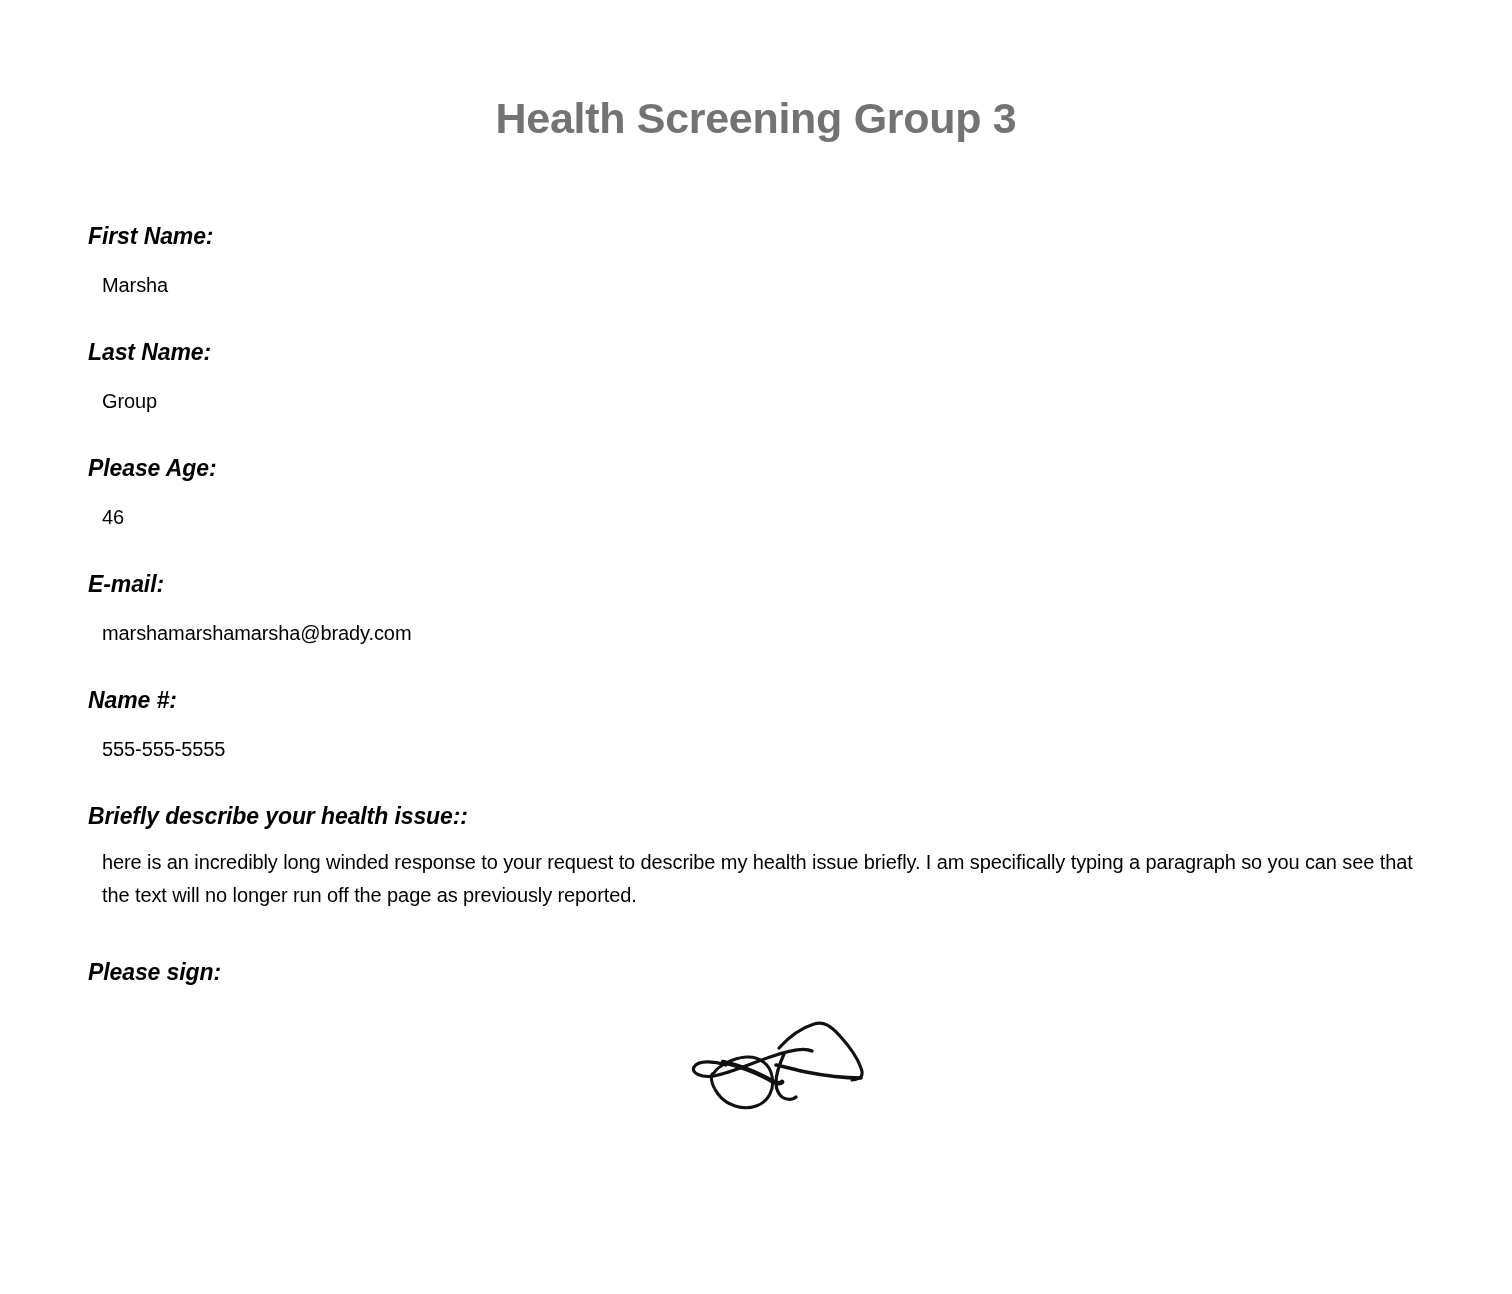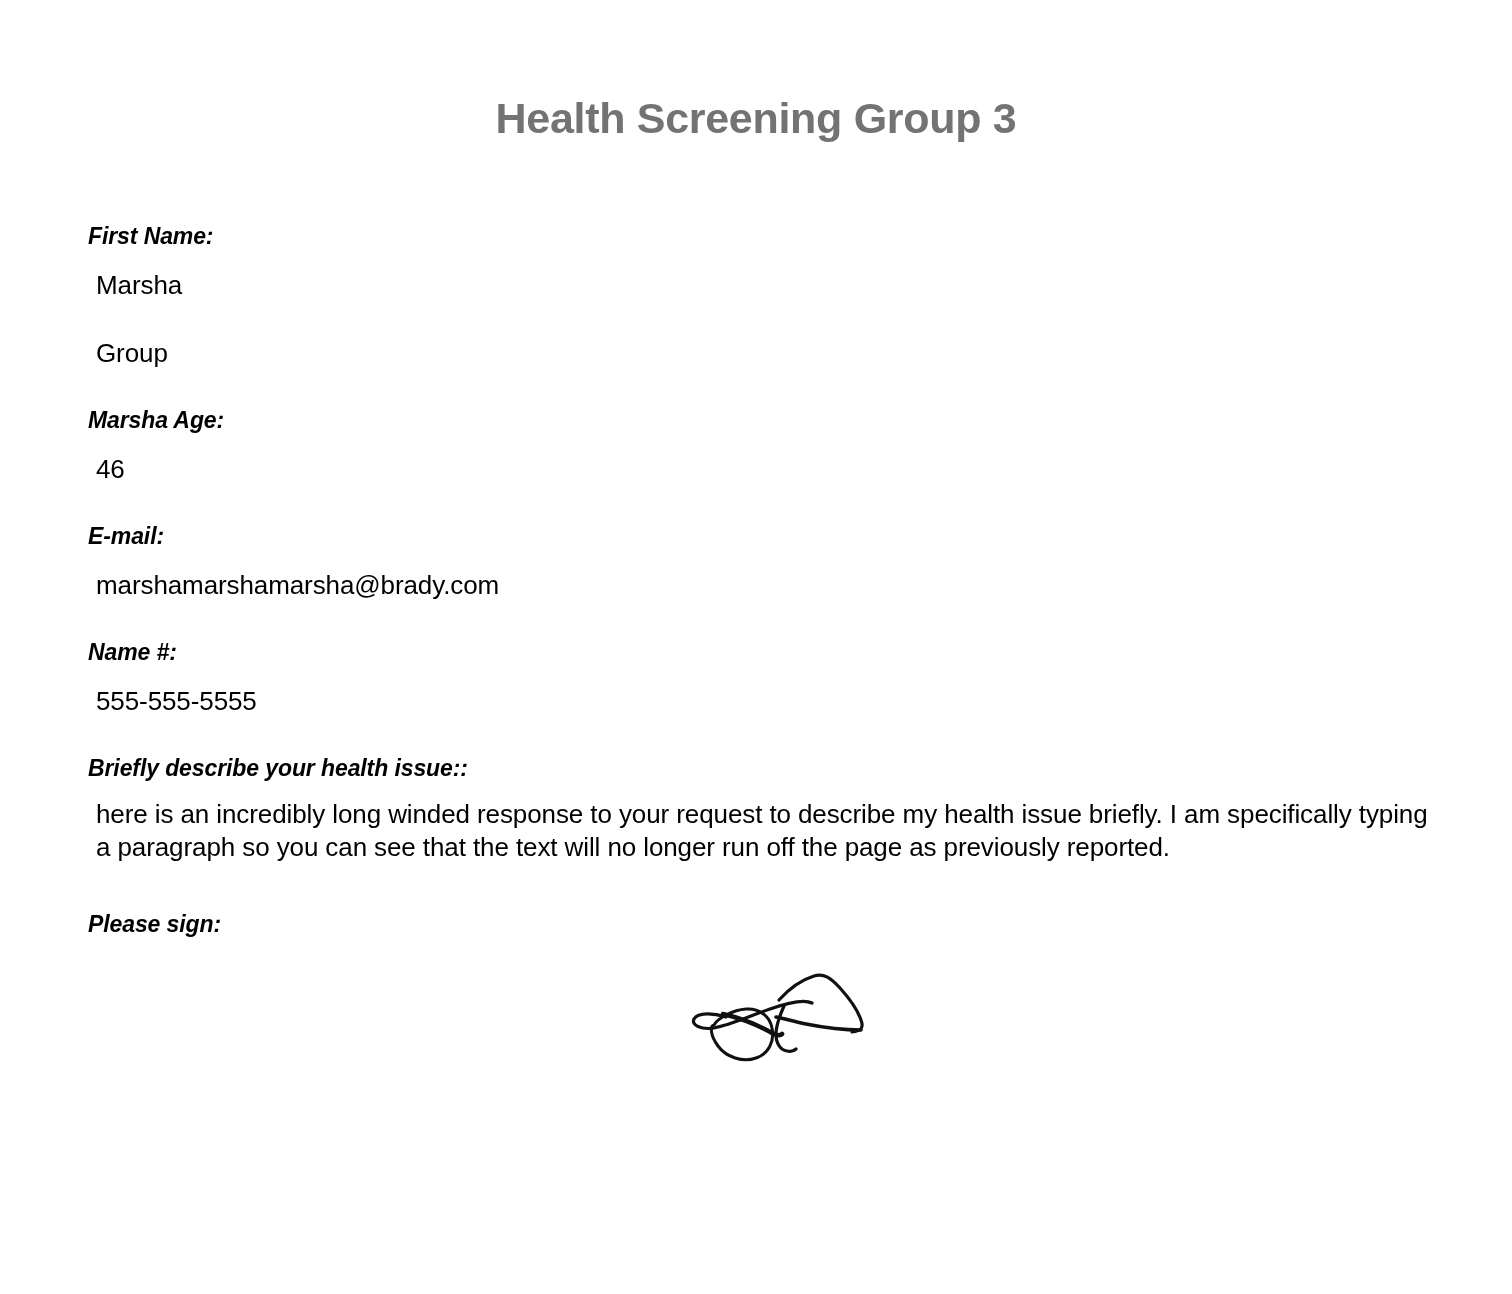--- a/index.html
+++ b/index.html
@@ -48,25 +48,25 @@
   }
   .field-label {
     font-size: 23px;
     font-weight: bold;
     font-style: italic;
     line-height: 28px;
     margin: 0 0 20px 0;
     letter-spacing: -0.1px;
   }
   .field-value {
-    font-size: 26px;
+    font-size: 20px;
     font-weight: normal;
     font-style: normal;
     line-height: 30px;
-    margin: 8px;
+    margin: 14px;
     letter-spacing: -0.1px;
   }
   .field-issue {
     margin-bottom: 46px;
   }
   .field-issue .field-label {
     margin-bottom: 16px;
   }
   .field-issue .field-value {
     line-height: 33px;
@@ -104,25 +104,26 @@
   <div class="doc-title">Health Screening Group 3</div>
 
   <div class="form-body">
 
     <div class="field">
       <div class="field-label">First Name:</div>
       <div class="field-value">Marsha</div>
     </div>
 
     <div class="field">
+      <div class="field-label">Last Name:</div>
       <div class="field-value">Group</div>
     </div>
 
     <div class="field">
-      <div class="field-label">Marsha Age:</div>
+      <div class="field-label">Please Age:</div>
       <div class="field-value">46</div>
     </div>
 
     <div class="field">
       <div class="field-label">E-mail:</div>
       <div class="field-value">marshamarshamarsha@brady.com</div>
     </div>
 
     <div class="field">
       <div class="field-label">Name #:</div>

